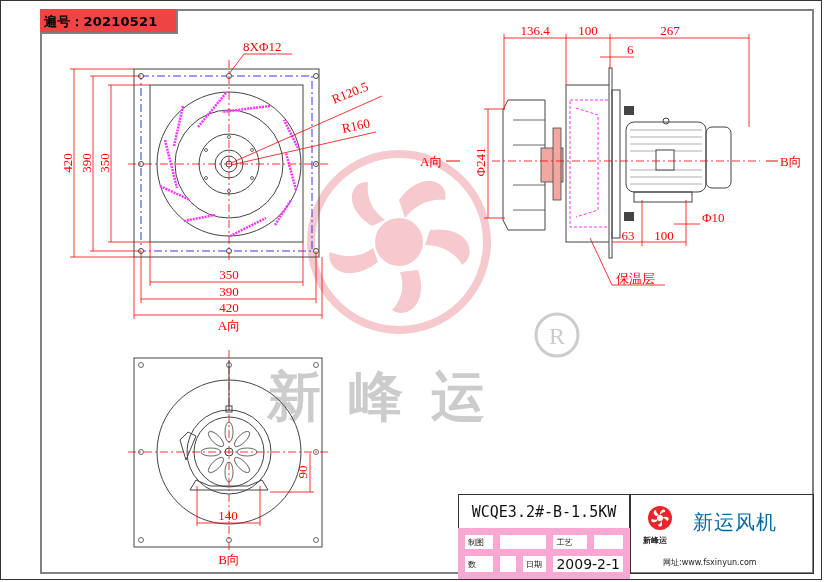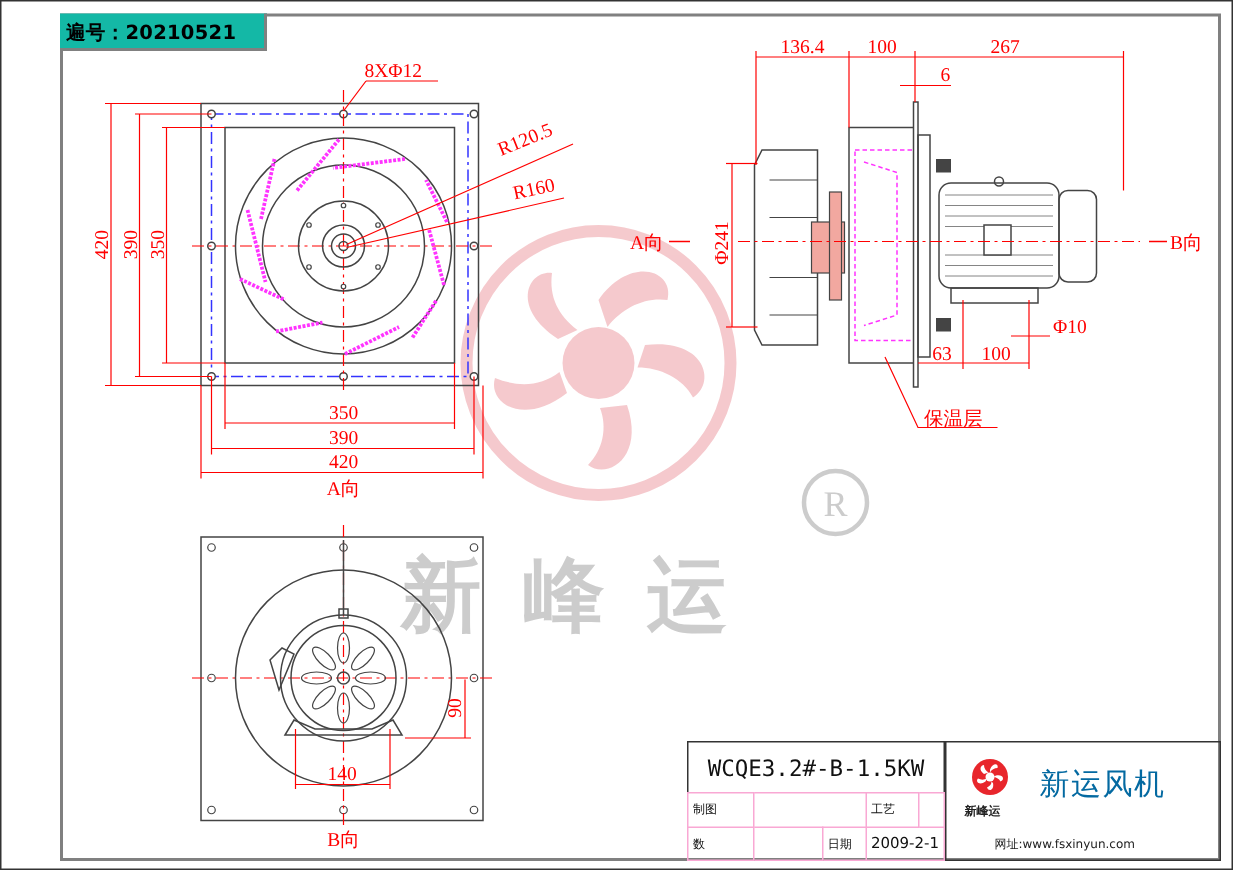--- a/index.html
+++ b/index.html
@@ -1,28 +1,28 @@
 <!DOCTYPE html>
 <html><head>
 <meta charset="utf-8">
 <style>
   html, body { margin:0; padding:0; background:#ffffff; }
   body { width:824px; height:582px; position:relative; overflow:hidden; font-family:"DejaVu Serif", serif; }
   #canvas { position:absolute; left:0; top:0; width:824px; height:582px; }
   .outer-frame { position:absolute; left:0; top:0; width:822px; height:580px; border:1px solid #333; box-sizing:border-box; }
   .inner-frame { position:absolute; left:40px; top:9px; width:774px; height:565px; border:2px solid #808080; box-sizing:border-box; }
-  .code-box { position:absolute; left:40px; top:9px; width:138px; height:25px; border:2px solid #808080; border-top:none; border-left:none; box-sizing:border-box; background:#14b8a6;
+  .code-box { position:absolute; left:40px; top:9px; width:138px; height:25px; border:2px solid #808080; border-top:none; border-left:none; box-sizing:border-box; background:#ef4444;
     font-family:"DejaVu Sans", sans-serif; font-size:13px; font-weight:bold; color:#000; padding:4px 0 0 4px; letter-spacing:0.2px; }
   svg text { font-family:"Liberation Serif", serif; }
   .dim { fill:#ff0000; font-size:13px; }
   .title-block { position:absolute; left:458px; top:494px; width:356px; height:80px; }
   .tb-model { position:absolute; left:0; top:0; width:172px; height:34px; border:1px solid #333; border-bottom:none; box-sizing:border-box;
     font-family:"DejaVu Sans Mono", monospace; font-size:15px; display:flex; align-items:center; justify-content:center; color:#111; }
   .tb-grid { position:absolute; left:0; top:34px; width:172px; height:46px; border-collapse:collapse; font-family:"DejaVu Sans", sans-serif; font-size:8px; color:#111; }
-  .tb-grid td { border:1px solid #f9a8d4; height:14px; padding:0 3px; white-space:nowrap; }
+  .tb-grid td { border:7px solid #f9a8d4; height:14px; padding:0 3px; white-space:nowrap; }
   .tb-brand { position:absolute; left:172px; top:0; width:184px; height:80px; border:1px solid #333; box-sizing:border-box; }
   .brand-name { position:absolute; left:62px; top:14px; font-family:"DejaVu Sans", sans-serif; font-size:20px; color:#0369a1; letter-spacing:1px; }
   .brand-small { position:absolute; left:12px; top:40px; font-family:"DejaVu Sans", sans-serif; font-size:8px; font-weight:bold; color:#222; }
   .brand-url { position:absolute; left:32px; top:62px; font-family:"DejaVu Sans", sans-serif; font-size:8px; color:#222; }
   .brand-logo { position:absolute; left:16px; top:10px; width:26px; height:26px; }
 </style>
 </head>
 <body>
 
 <div class="outer-frame"></div>
@@ -271,21 +271,21 @@
         <tr>
       <td style="width:38px">制图</td>
       <td style="width:52px" colspan="2"></td>
       <td style="width:28px">工艺</td>
       <td></td>
     </tr>
     <tr>
       <td>数</td>
       <td style="width:40px"></td>
       <td style="width:22px">日期</td>
-      <td colspan="2" style="text-align:center;font-size:10px">2009-2-1</td>
+      <td colspan="2" style="text-align:center;font-size:14px">2009-2-1</td>
     </tr>
   </tbody>
     </table>
   <div class="tb-brand">
     <svg class="brand-logo" viewBox="0 0 26 26">
       <circle cx="13" cy="13" r="12" fill="#e8262c"></circle>
       <circle cx="13" cy="13" r="3" fill="#fff"></circle>
       <g fill="#fff">
         <path d="M13 8 C 15 3, 19 4, 18 7 C 16 7, 14 8, 13 10 Z"></path>
         <path d="M17 12 C 22 11, 23 15, 20 16 C 19 14, 17 13, 15 13 Z"></path>

